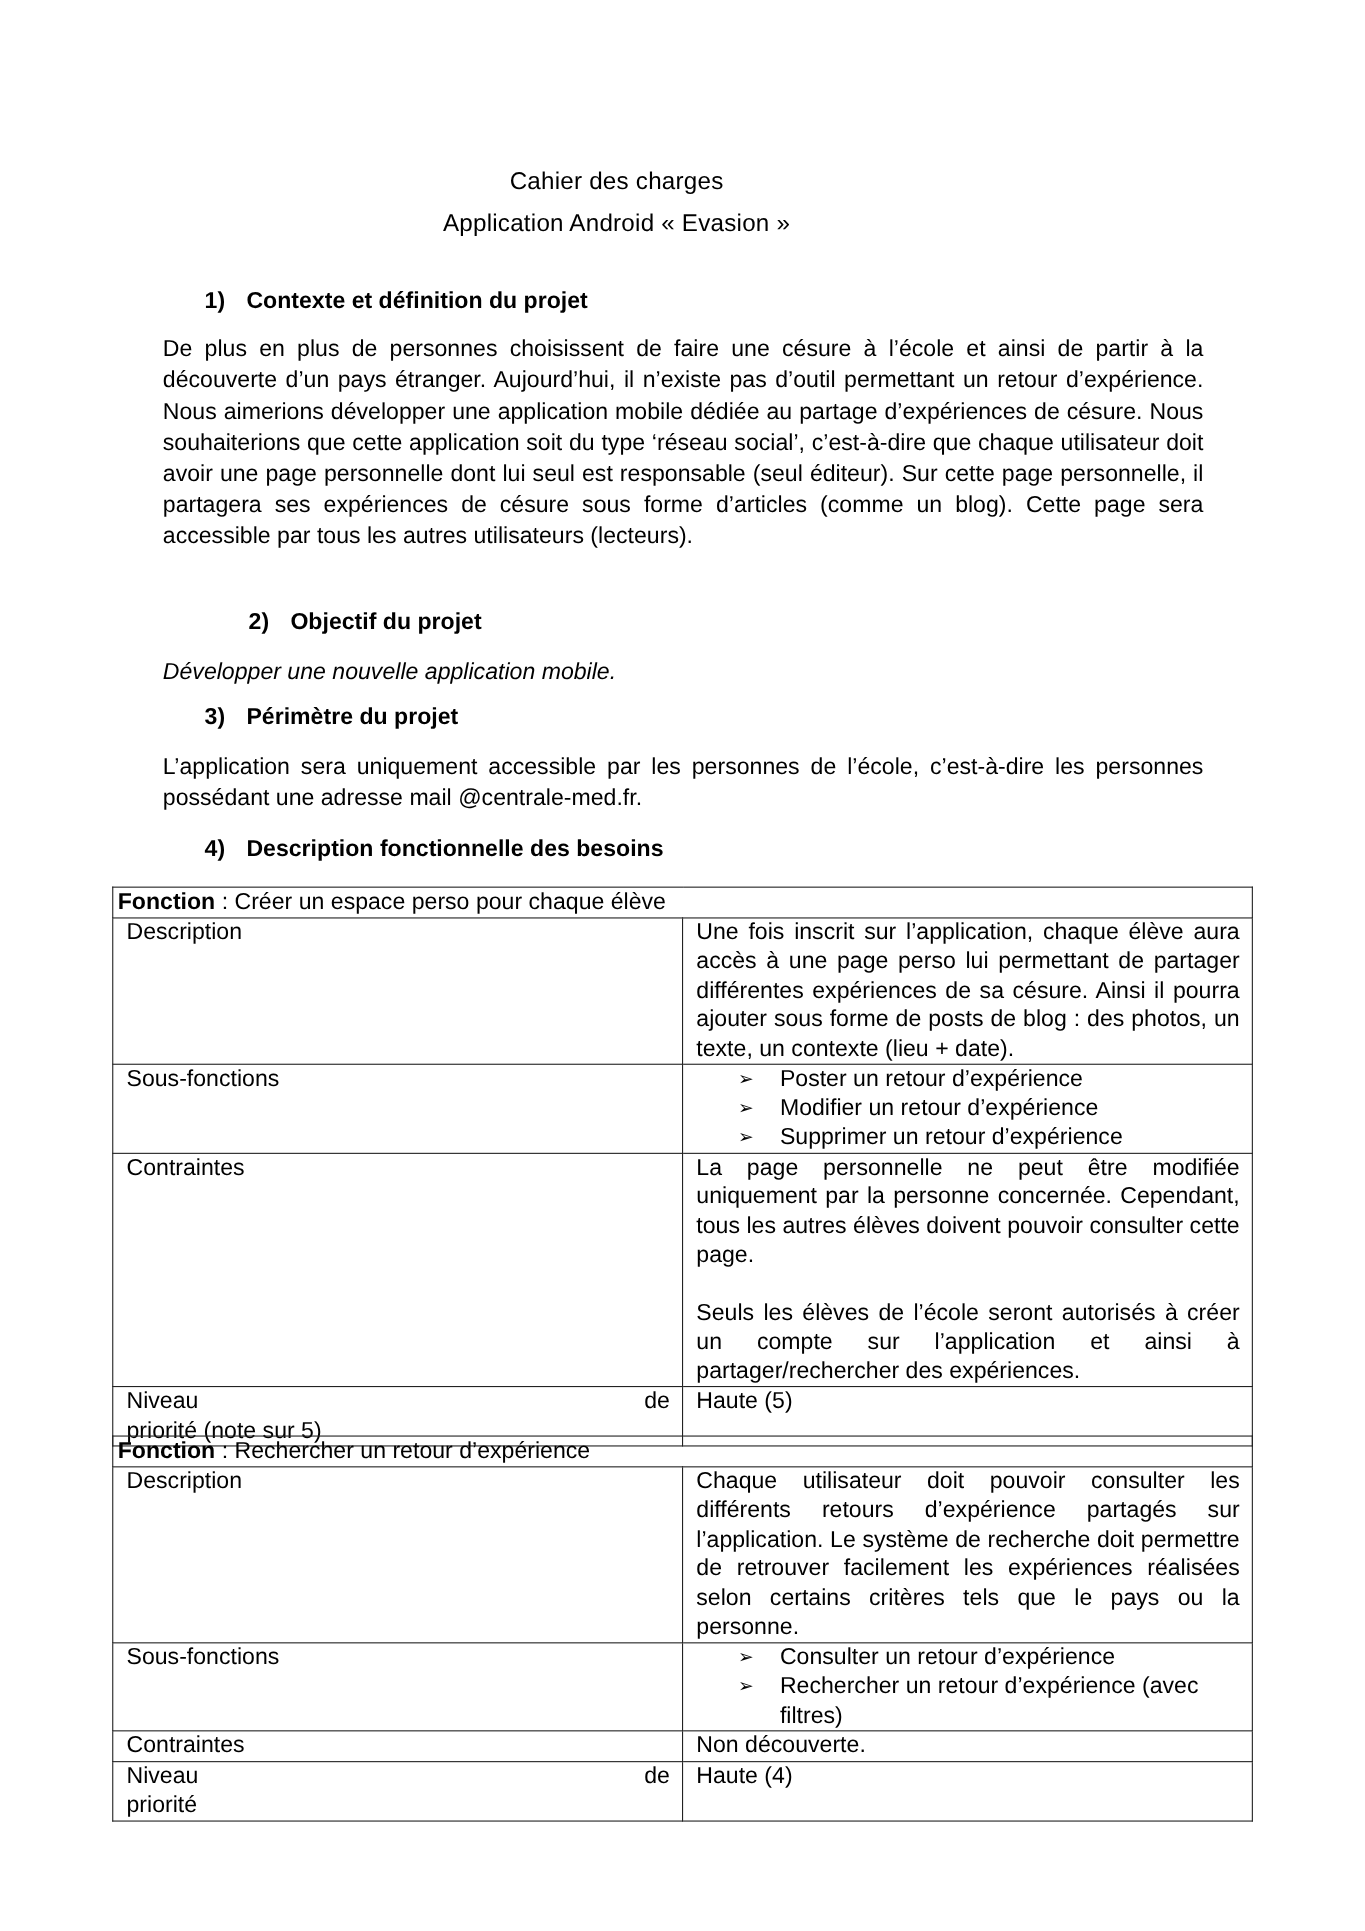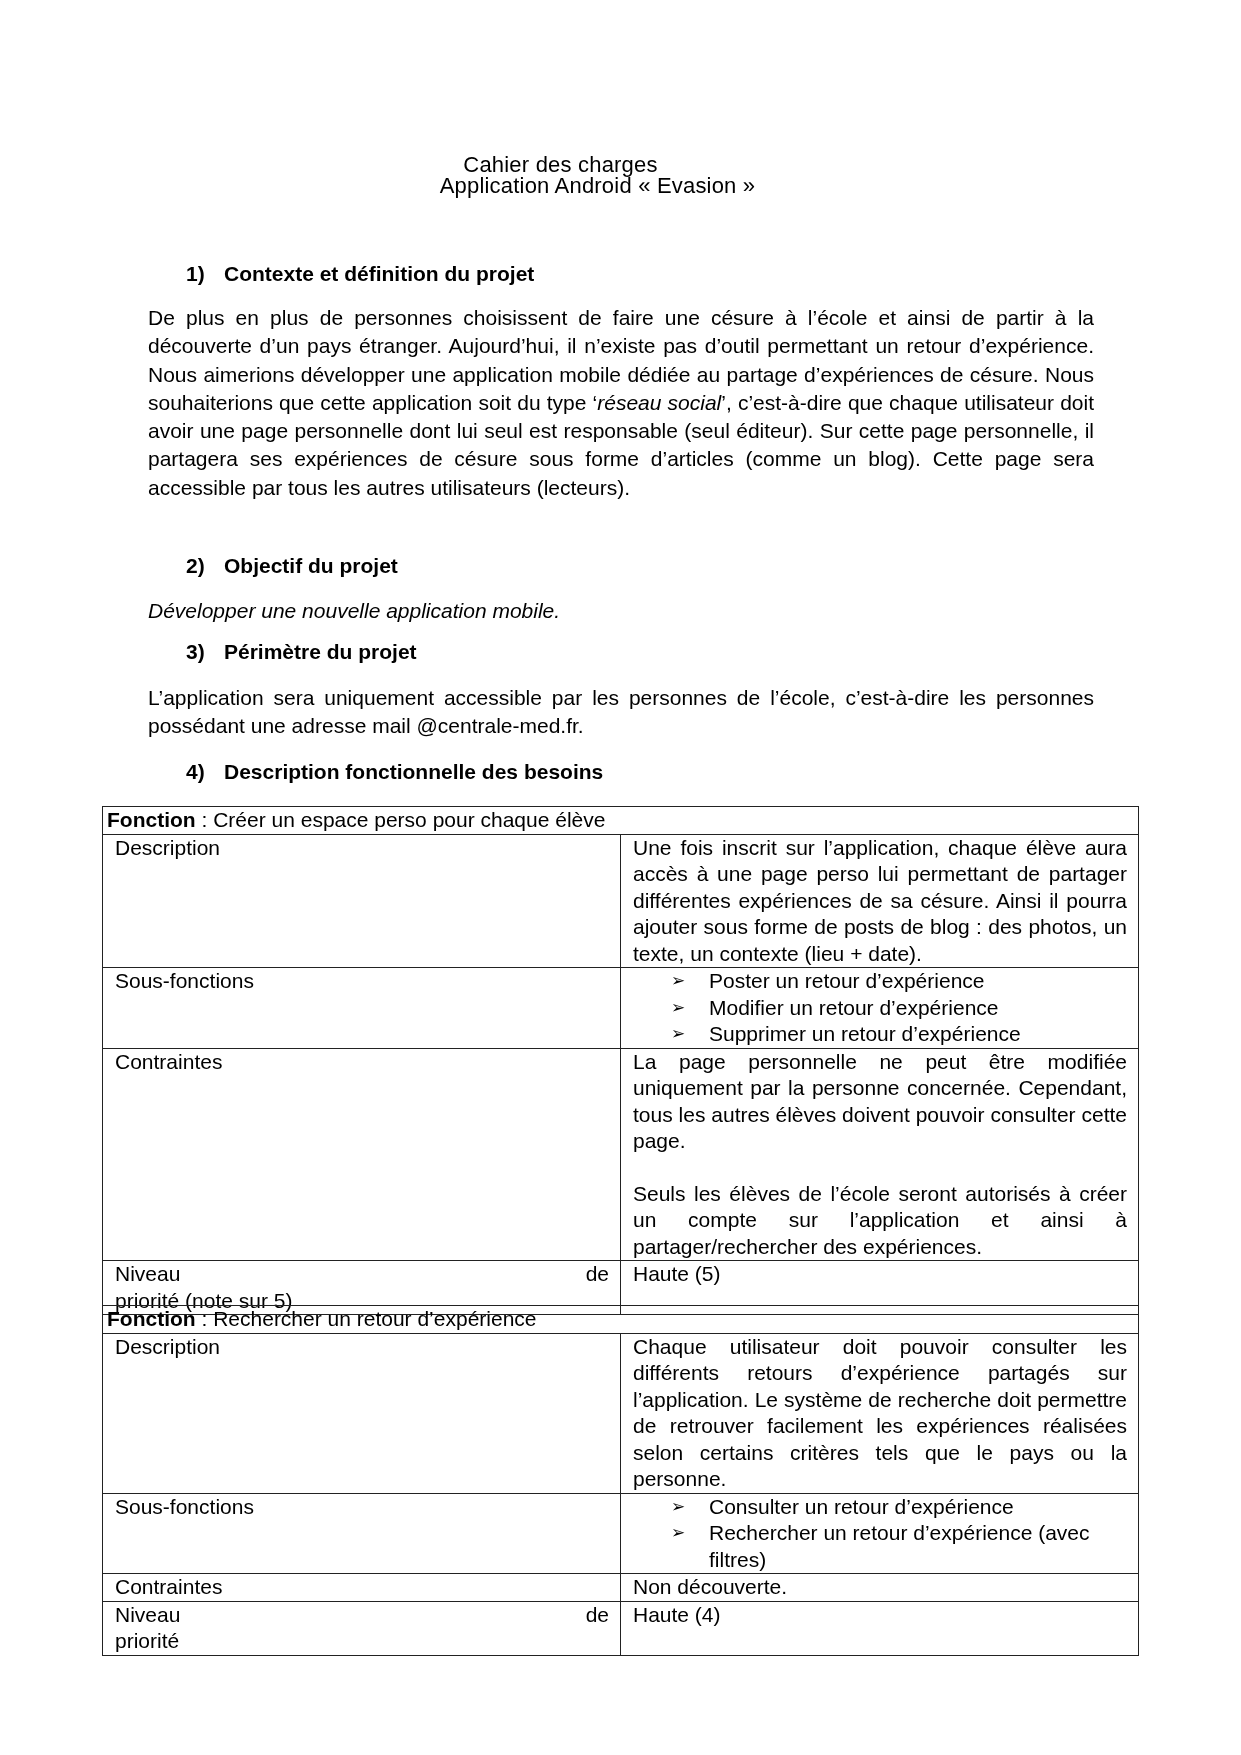--- a/index.html
+++ b/index.html
@@ -5,31 +5,31 @@
   html, body { margin: 0; padding: 0; background: #ffffff; }
   body {
     width: 1241px; height: 1755px; position: relative; overflow: hidden;
     font-family: "Liberation Sans", sans-serif; color: #000;
   }
   .title {
     position: absolute; left: 0; width: 1121px; text-align: center;
     font-weight: normal; font-size: 22px; letter-spacing: 0.2px;
   }
   .t1 { top: 152px; }
-  .t2 { top: 173px; padding-left: 37px; }
+  .t2 { top: 190px; }
   .section-head {
     position: absolute; left: 186px; font-weight: bold; font-size: 21px;
   }
   .section-head .num { display: inline-block; width: 38px; }
   .para {
     position: absolute; left: 148px; width: 946px; font-size: 21px;
     line-height: 28.3px; text-align: justify;
   }
   .para p { margin: 0; }
-  .italic { font-style: italic; }
+  .italic { }
 
   table.fn {
     position: absolute; left: 102px; width: 1037px;
     border-collapse: collapse; font-size: 21px; line-height: 26.5px;
     table-layout: fixed;
   }
   table.fn td {
     border: 1.5px solid #222; vertical-align: top; padding: 0 11px 0 12px;
   }
   table.fn td.label { width: 170px; }
@@ -49,21 +49,21 @@
 <div class="title t1">Cahier des charges</div>
 <div class="title t2">Application Android « Evasion »</div>
 
 <div class="section-head" style="top:262px;">
   <span class="num">1)</span><span>Contexte et définition du projet</span>
 </div>
 <div class="para" style="top:304px;">
   <p><span>De plus en plus de personnes choisissent de faire une césure à l’école et ainsi de partir à la découverte d’un pays étranger. Aujourd’hui, il n’existe pas d’outil permettant un retour d’expérience. Nous aimerions développer une application mobile dédiée au partage d’expériences de césure. Nous souhaiterions que cette application soit du type ‘</span><span class="italic">réseau social</span><span>’, c’est-à-dire que chaque utilisateur doit avoir une page personnelle dont lui seul est responsable (seul éditeur). Sur cette page personnelle, il partagera ses expériences de césure sous forme d’articles (comme un blog). Cette page sera accessible par tous les autres utilisateurs (lecteurs).</span></p>
 </div>
 
-<div class="section-head" style="top:554px;">
+<div class="section-head" style="top:554px;margin-left:40px;">
   <span class="num">2)</span><span>Objectif du projet</span>
 </div>
 <div class="para" style="top:597px;font-style:italic;">
   <p>Développer une nouvelle application mobile.</p>
 </div>
 
 <div class="section-head" style="top:640px;">
   <span class="num">3)</span><span>Périmètre du projet</span>
 </div>
 <div class="para" style="top:684px;">

